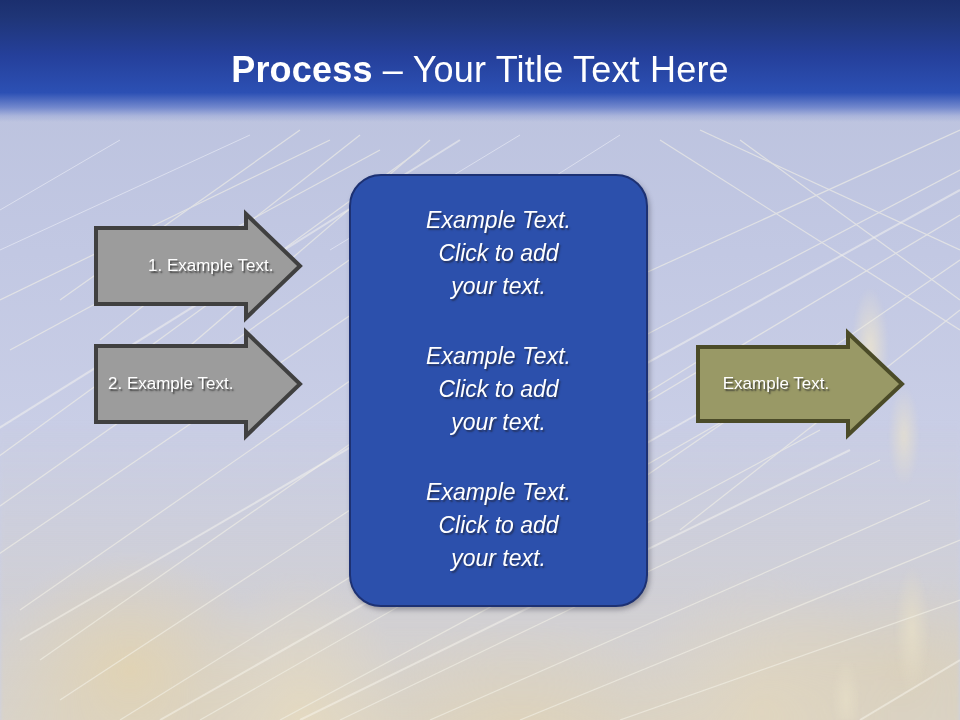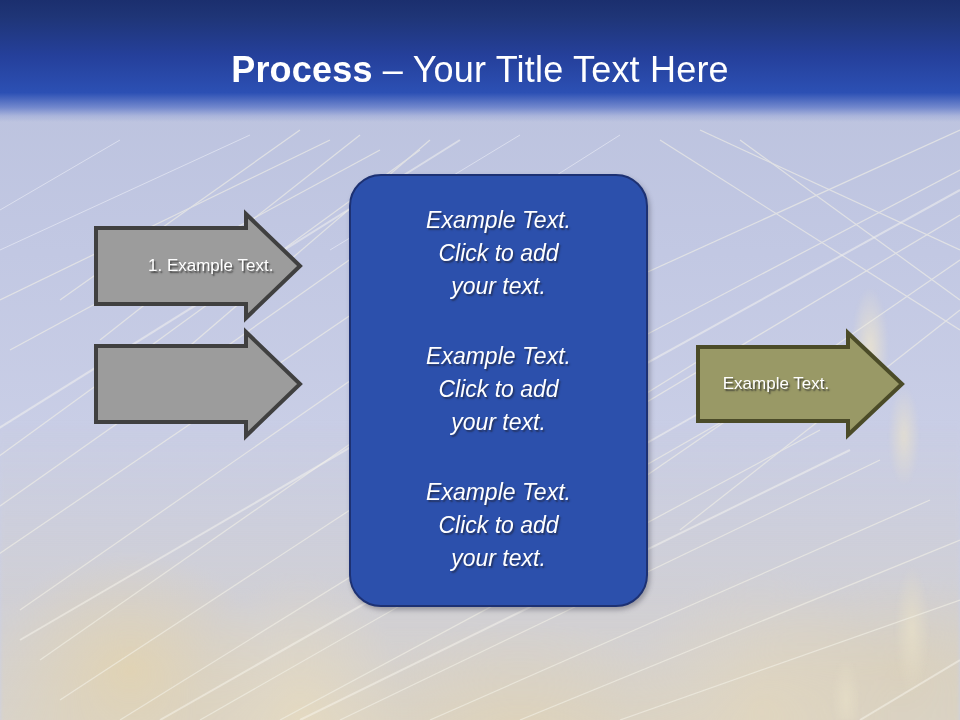--- a/index.html
+++ b/index.html
@@ -205,20 +205,21 @@
     <svg width="208" height="108" viewBox="0 0 208 108">
       <path d="M2 16 L152 16 L152 2 L206 54 L152 106 L152 92 L2 92 Z" fill="#9c9c9c" stroke="#404040" stroke-width="4" stroke-linejoin="miter"></path>
     </svg>
     <div class="arrow-label" style="left:26px; top:0; width:140px; height:108px;margin-left:28px;">1. Example Text.</div>
   </div>
 
   <div class="arrow" style="left:94px; top:330px;">
     <svg width="208" height="108" viewBox="0 0 208 108">
       <path d="M2 16 L152 16 L152 2 L206 54 L152 106 L152 92 L2 92 Z" fill="#9c9c9c" stroke="#404040" stroke-width="4" stroke-linejoin="miter"></path>
     </svg>
+    <div class="arrow-label" style="left:14px; top:0; width:140px; height:108px;">2. Example Text.</div>
   </div>
 
 
   <div class="bluebox">
     <div class="bluebox-body">
       <p class="bluebox-para">Example Text.
 Click  to add
 your text.</p>
       <div class="bluebox-gap"></div>
       <p class="bluebox-para">Example Text.

